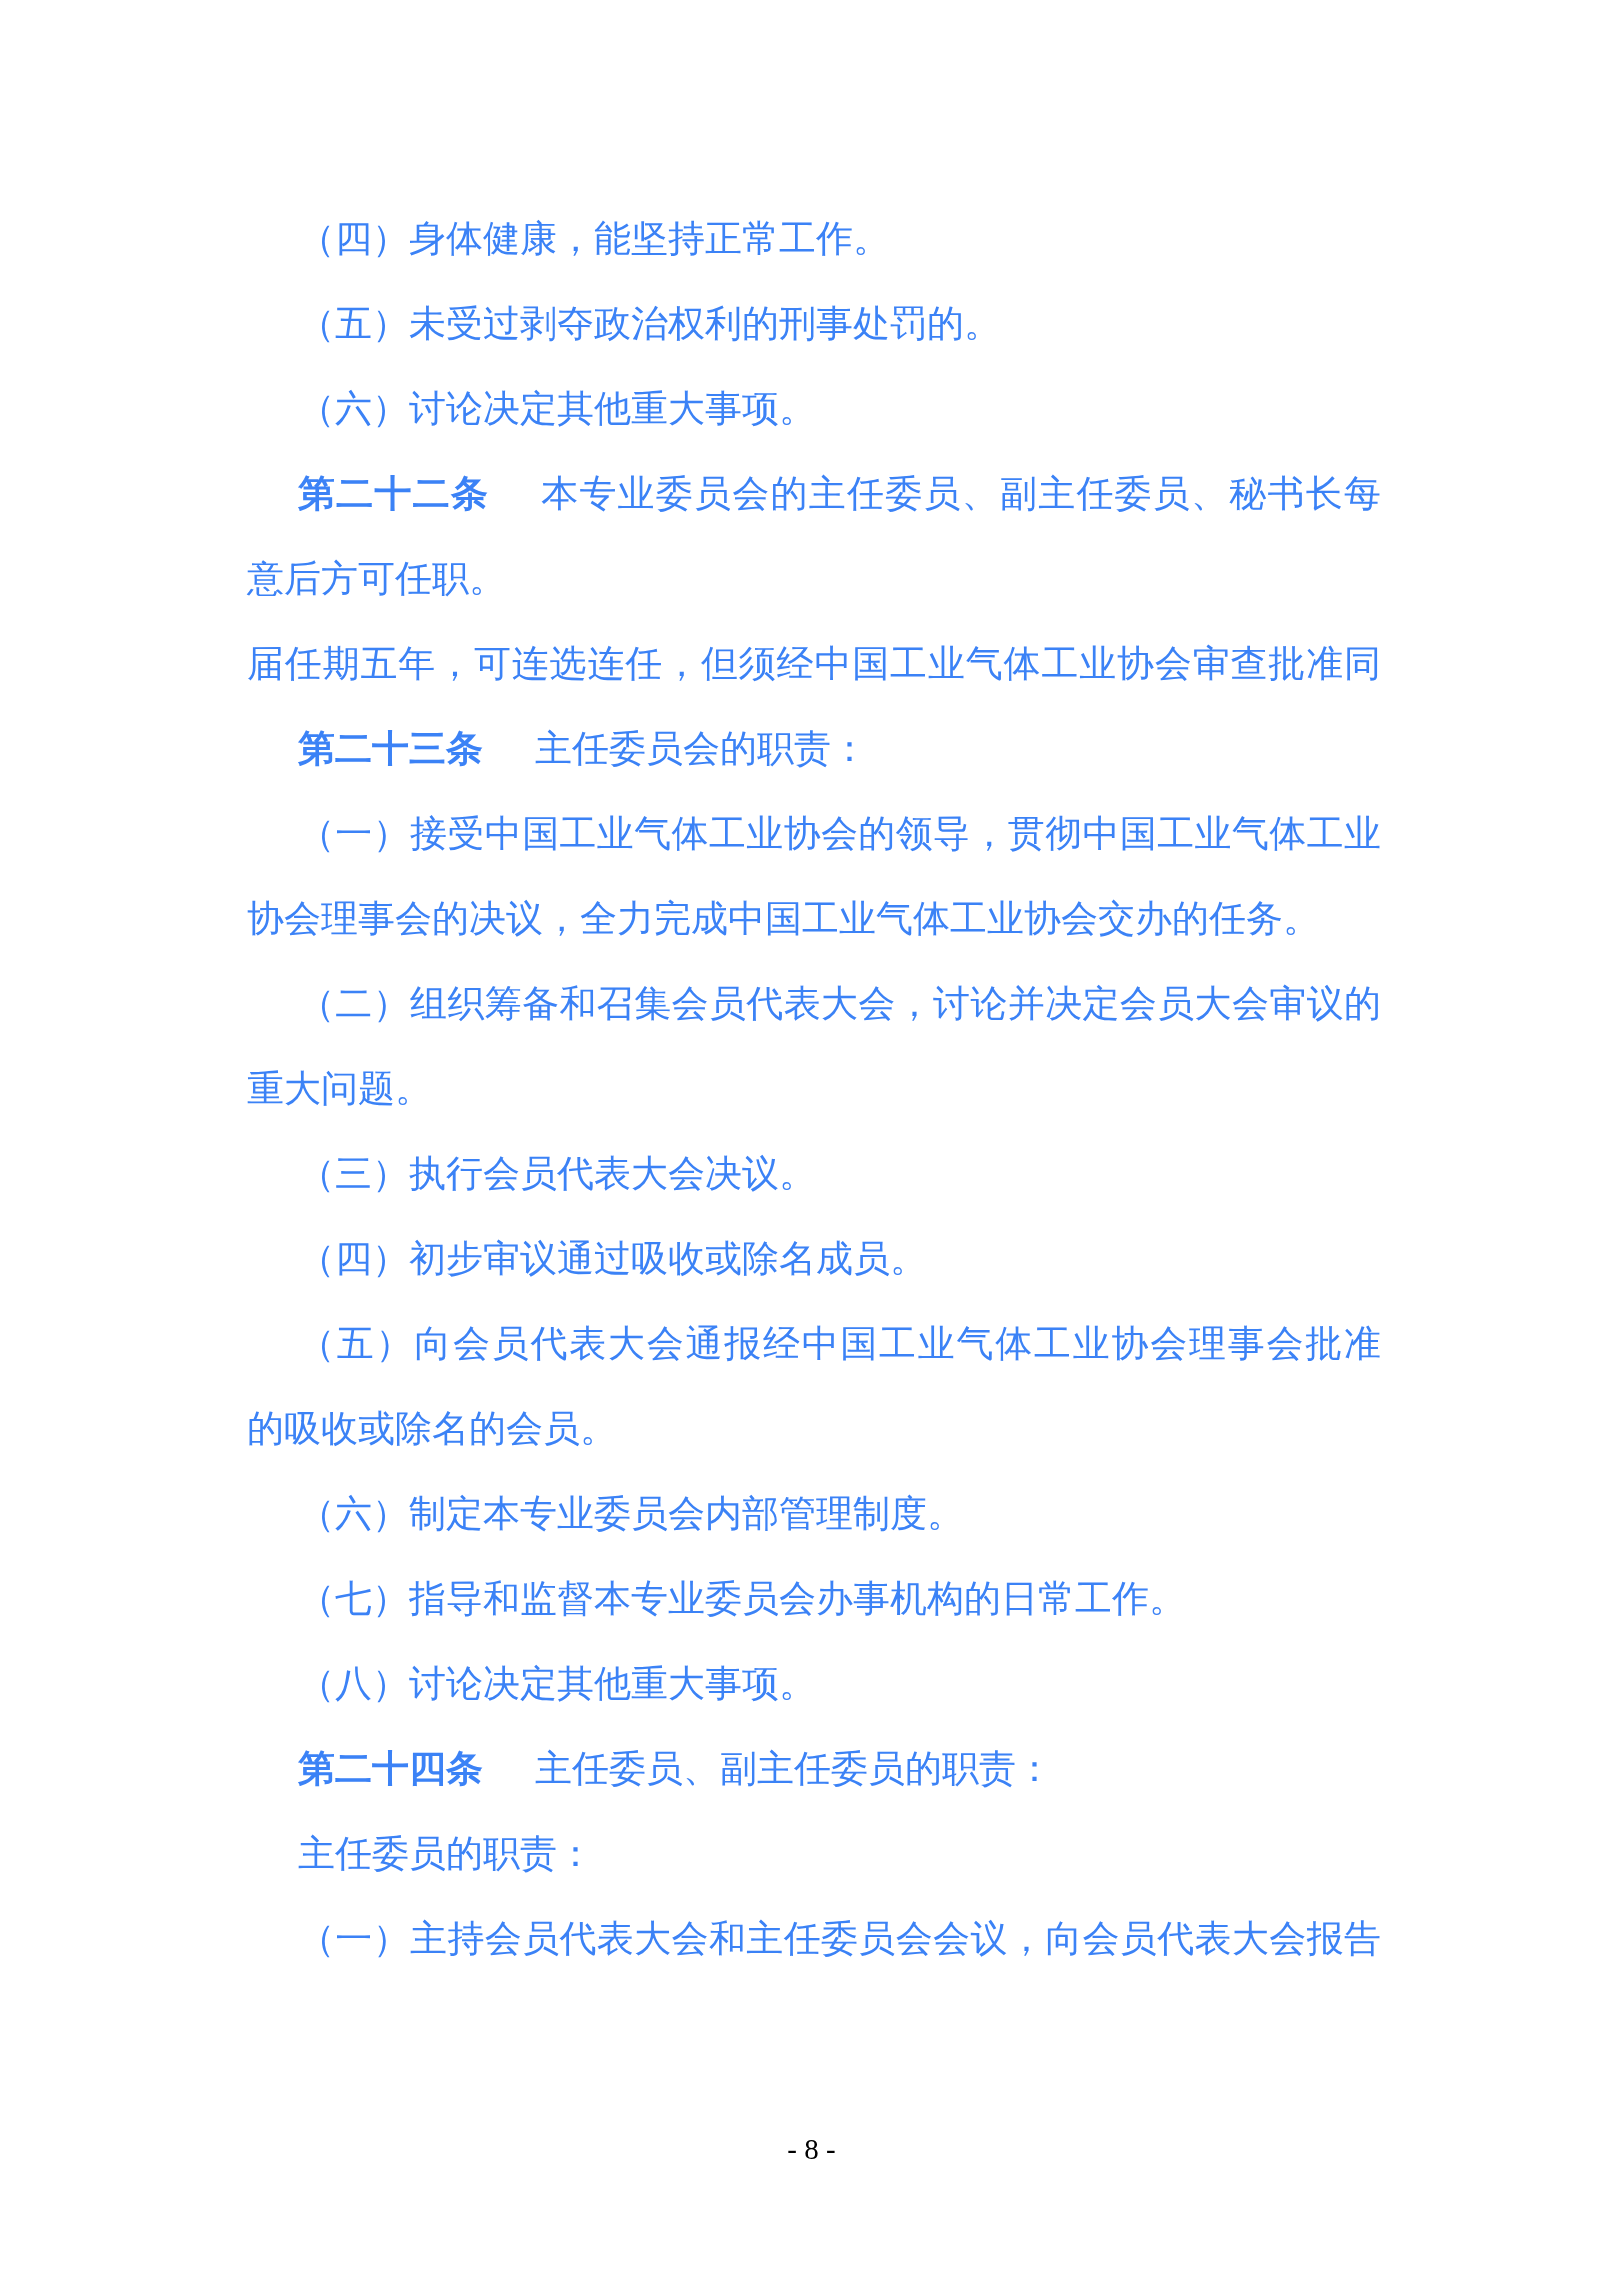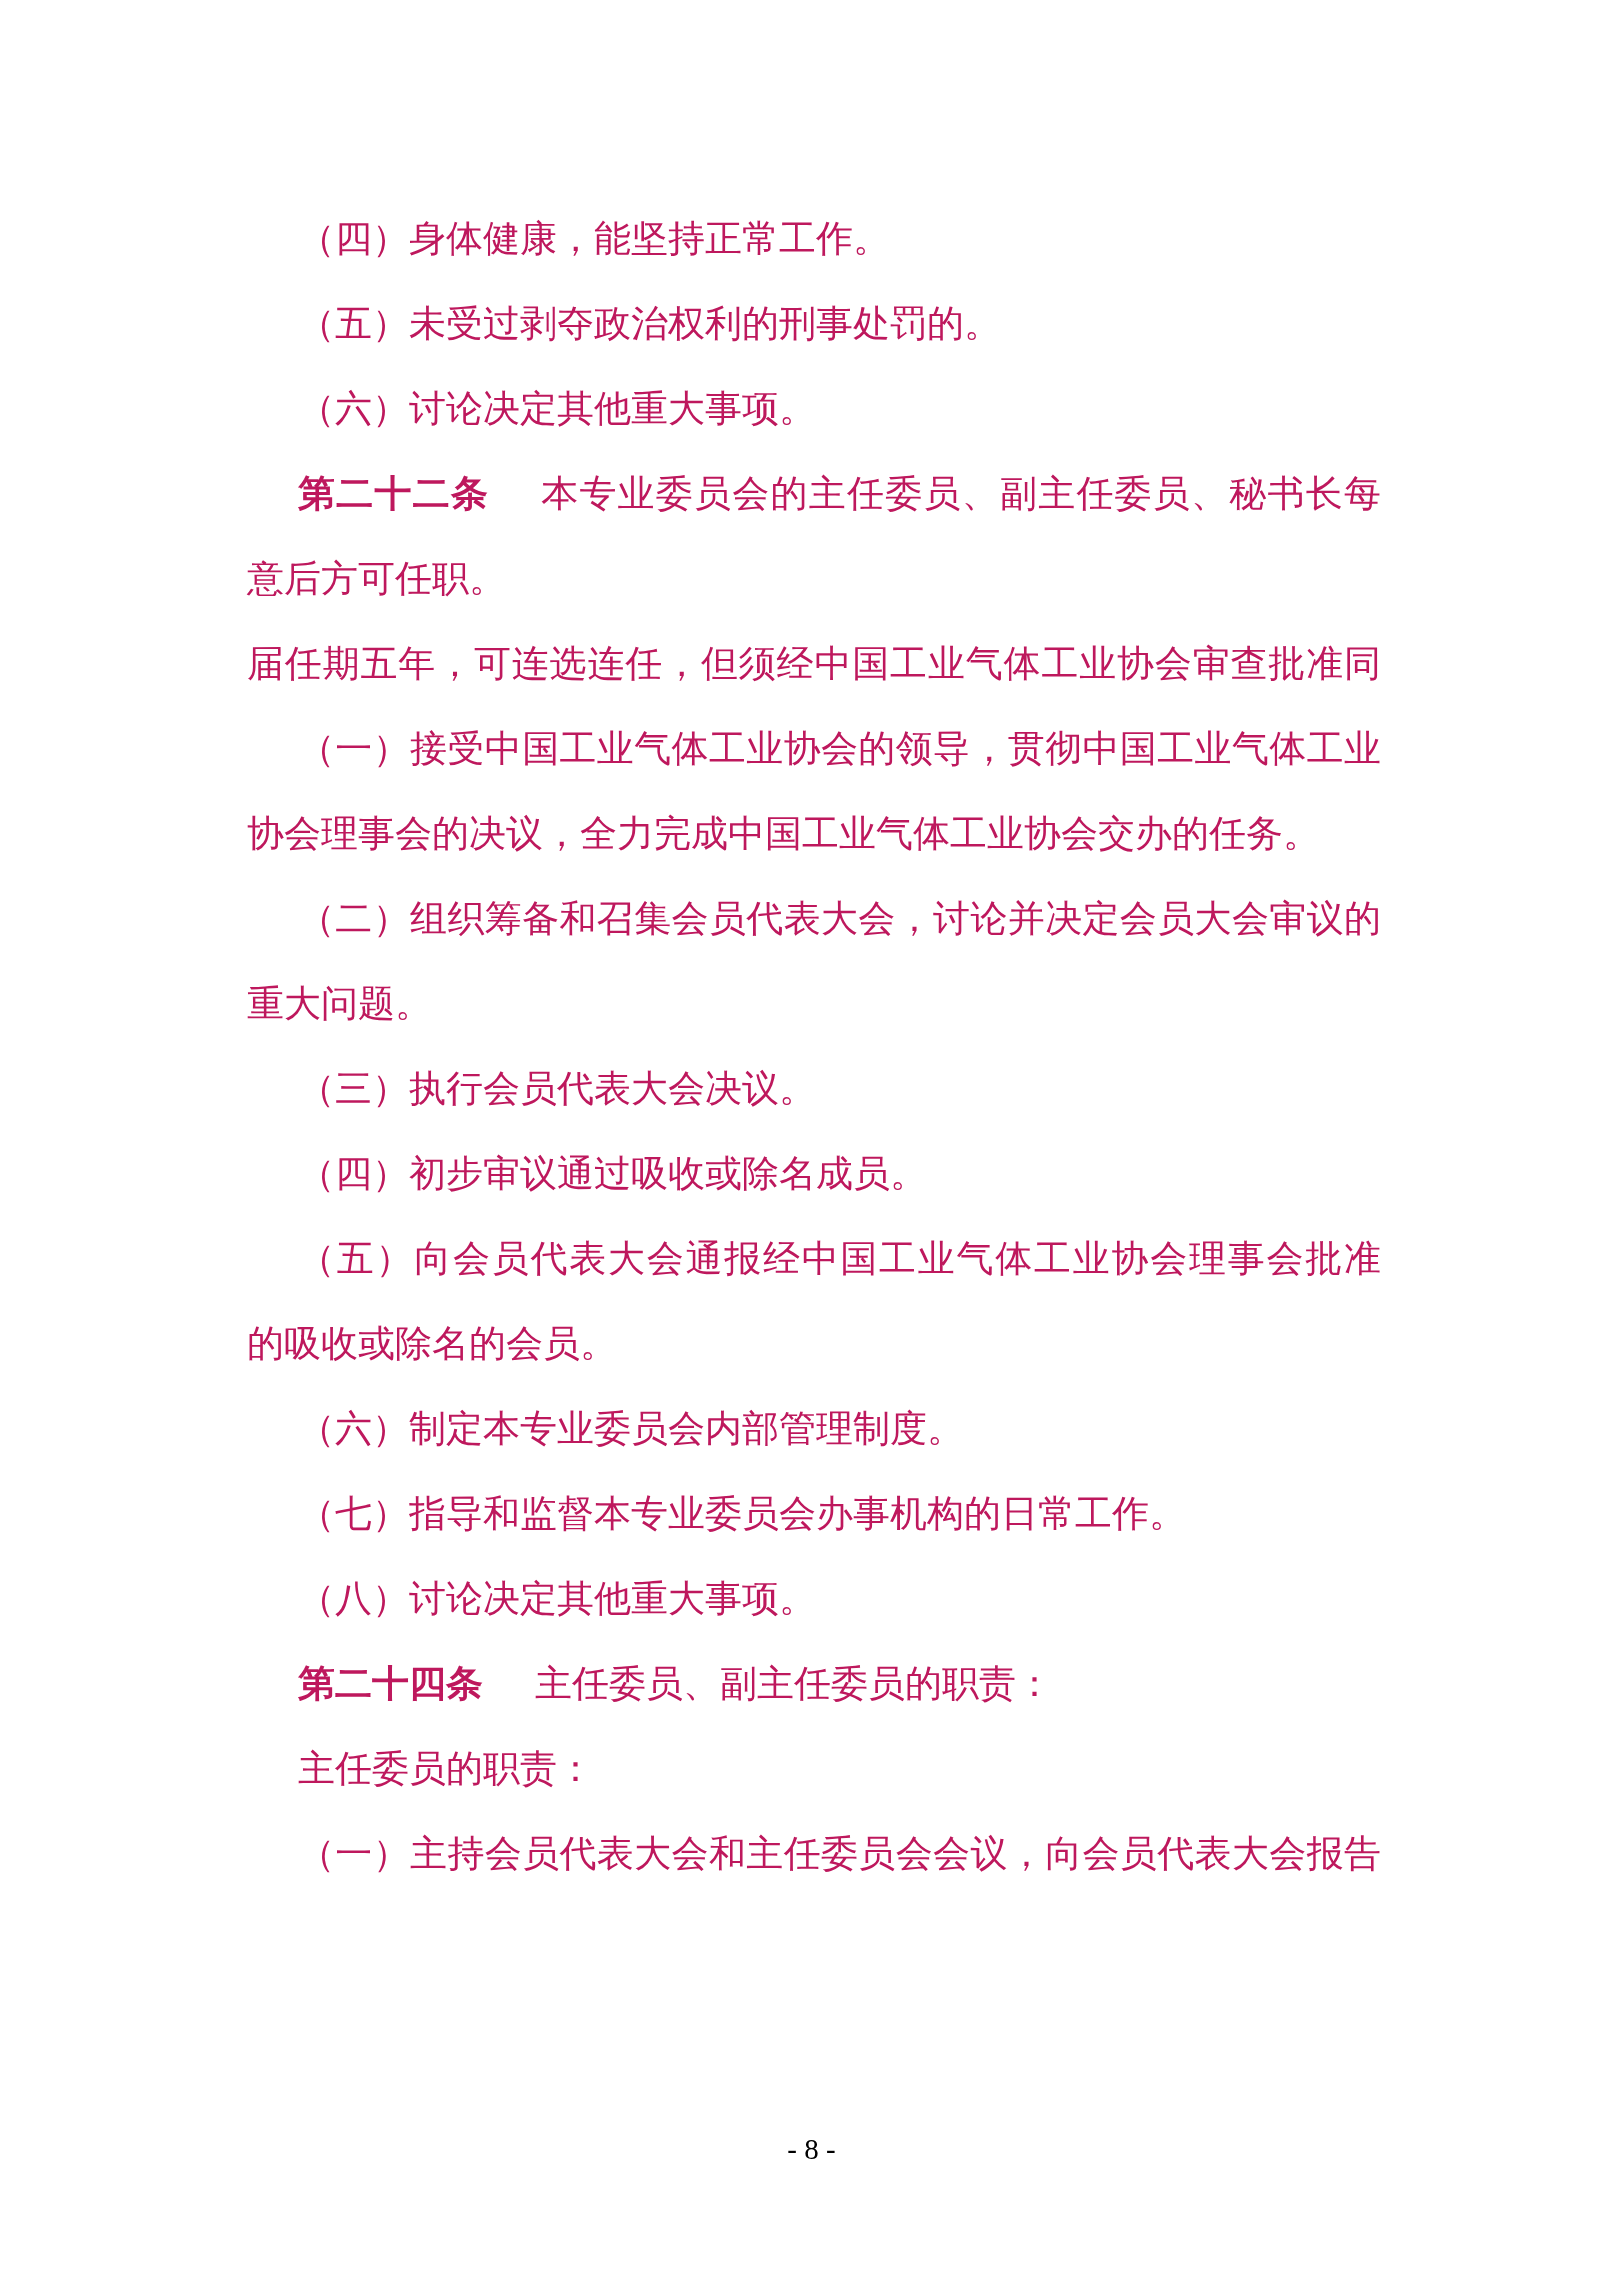--- a/index.html
+++ b/index.html
@@ -22,21 +22,21 @@
     left: 247px;
     top: 196px;
     width: 1134px;
   }
   .line {
     height: 85px;
     line-height: 85px;
     font-size: 37px;
     text-align: left;
     white-space: normal;
-    color: #be185d;
+    color: #3b82f6;
   }
   .line.first { text-indent: 51px; }
   .line.fill {
     text-align: justify;
     text-align-last: justify;
     text-justify: inter-character;
   }
   .lead {
     font-weight: bold;
     margin-right: 52px;
@@ -56,20 +56,21 @@
 <body>
 
 <div class="doc-page">
   <div class="doc-content">
       <div class="line first">（四）身体健康，能坚持正常工作。</div>
       <div class="line first">（五）未受过剥夺政治权利的刑事处罚的。</div>
       <div class="line first">（六）讨论决定其他重大事项。</div>
       <div class="line first fill"><span class="lead">第二十二条</span><span>本专业委员会的主任委员、副主任委员、秘书长每</span></div>
       <div class="line">意后方可任职。</div>
       <div class="line fill">届任期五年，可连选连任，但须经中国工业气体工业协会审查批准同</div>
+      <div class="line first"><span class="lead">第二十三条</span><span>主任委员会的职责：</span></div>
       <div class="line first fill">（一）接受中国工业气体工业协会的领导，贯彻中国工业气体工业</div>
       <div class="line">协会理事会的决议，全力完成中国工业气体工业协会交办的任务。</div>
       <div class="line first fill">（二）组织筹备和召集会员代表大会，讨论并决定会员大会审议的</div>
       <div class="line">重大问题。</div>
       <div class="line first">（三）执行会员代表大会决议。</div>
       <div class="line first">（四）初步审议通过吸收或除名成员。</div>
       <div class="line first fill">（五）向会员代表大会通报经中国工业气体工业协会理事会批准</div>
       <div class="line">的吸收或除名的会员。</div>
       <div class="line first">（六）制定本专业委员会内部管理制度。</div>
       <div class="line first">（七）指导和监督本专业委员会办事机构的日常工作。</div>

